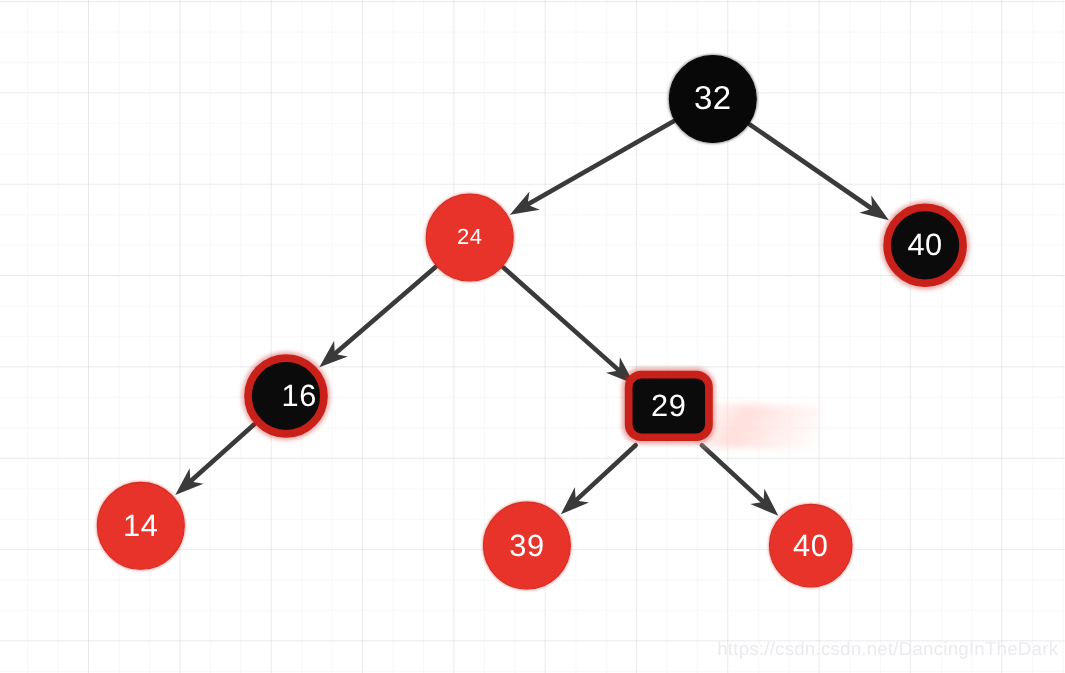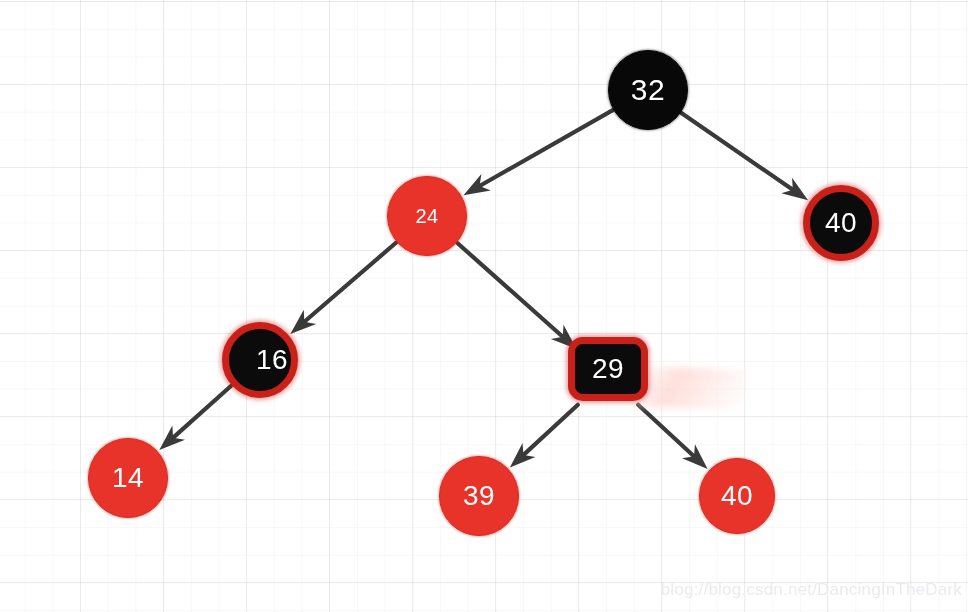--- a/index.html
+++ b/index.html
@@ -142,14 +142,14 @@
         <span class="node-label">14</span>
       </div>
       <div class="tree-node node-red" style="left: 439px; top: 456px; width: 80px; height: 80px; font-size: 28px;">
         <span class="node-label">39</span>
       </div>
       <div class="tree-node node-red" style="left: 699px; top: 458px; width: 76px; height: 76px; font-size: 28px;">
         <span class="node-label">40</span>
       </div>
     </div>
 
-  <div id="watermark">blog://blog.csdn.net/DancingInTheDark</div>
+  <div id="watermark">https://csdn.csdn.net/DancingInTheDark</div>
 </div>
 
 </body></html>

